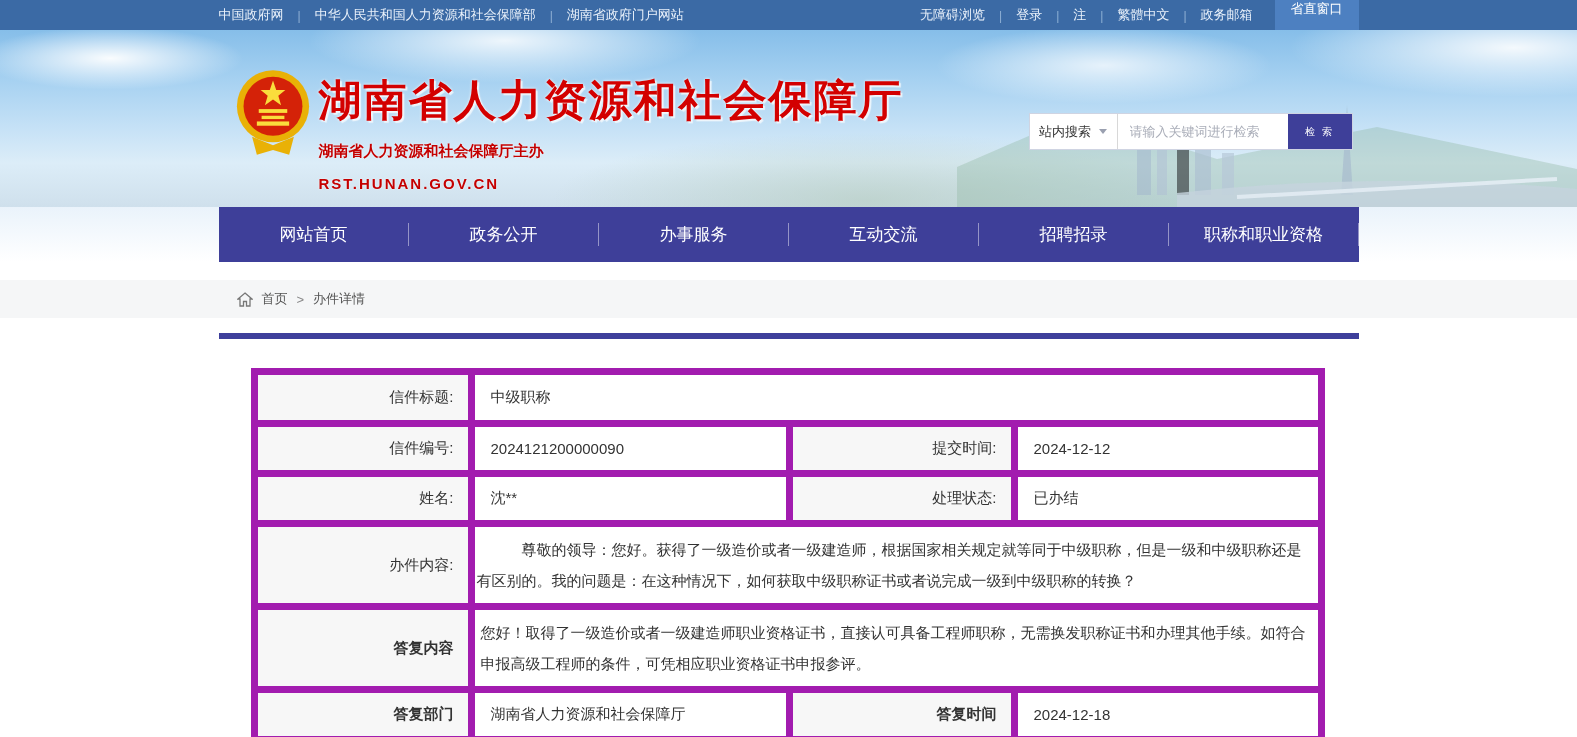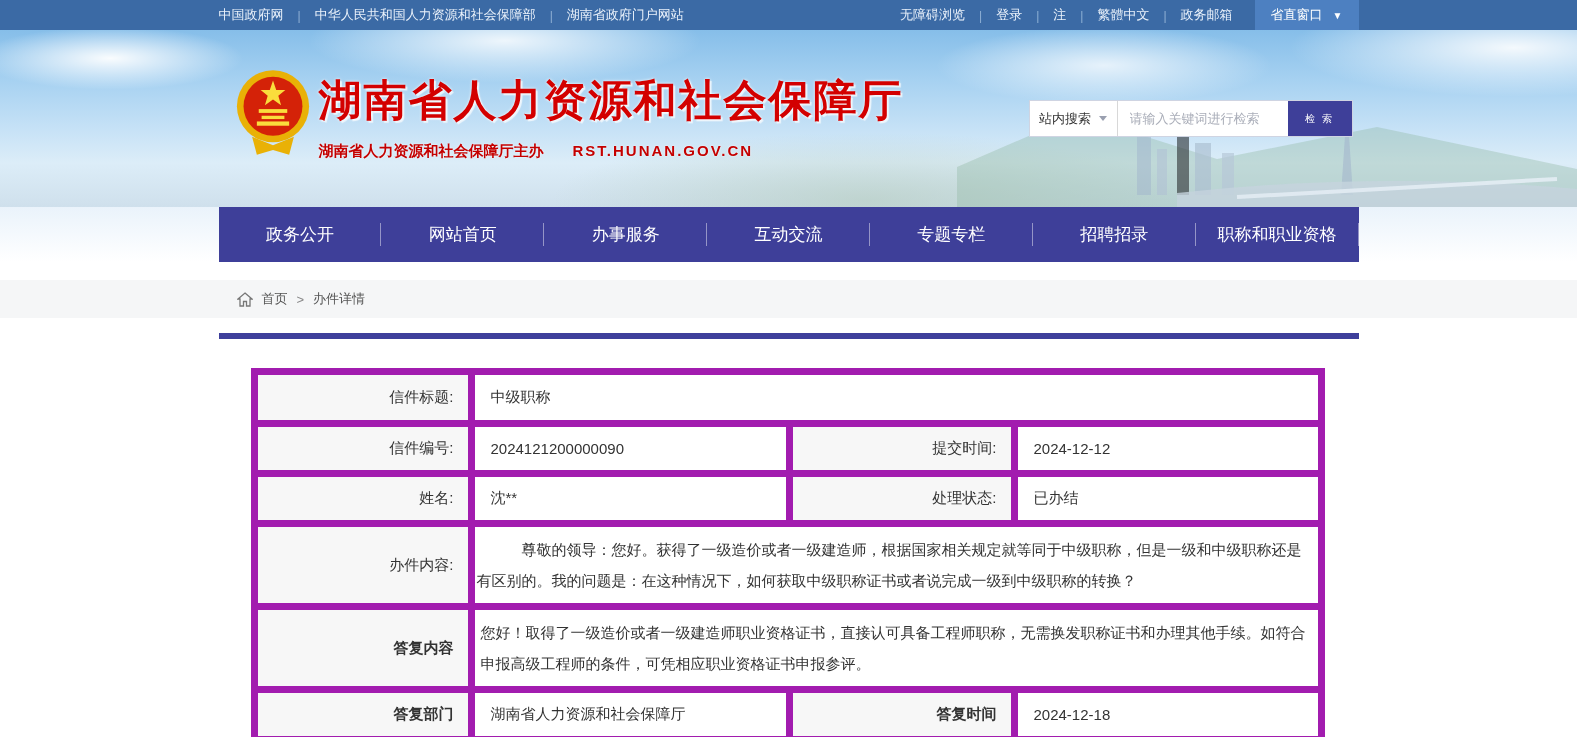--- a/index.html
+++ b/index.html
@@ -10,42 +10,42 @@
   
   .topbar { height:30px; background:#3b6aa5; color:#eaf2fb; font-size:13px; }
   .topbar-inner { width:1140px; margin:0 auto; height:30px; display:flex;
     align-items:center; justify-content:space-between; }
   .topbar a { color:#eaf2fb; text-decoration:none; cursor:pointer; }
   .toplinks { display:flex; align-items:center; }
   .toplinks .sep::before { content:"|"; color:#8fb0d4; margin:0 14px; font-size:12px; }
   .topbar-right { display:flex; align-items:center; height:30px; }
   .window-btn { height:30px; margin-left:22px; padding:0 16px; border:none;
     background:#4d80c1; color:#fff; font-size:13px; cursor:pointer;
-    display:flex; align-items:center; gap:10px; font-family:inherit; }
+    display:flex; align-items:center; gap:10px; font-family:inherit;flex-direction:column; }
   .window-btn .caret { font-size:10px; }
 
   
   .banner { position:relative; height:177px; overflow:hidden;
     background:
       radial-gradient(ellipse 190px 45px at 7% 16%, rgba(255,255,255,.95), rgba(255,255,255,0) 70%),
       radial-gradient(ellipse 280px 60px at 32% 6%, rgba(255,255,255,.85), rgba(255,255,255,0) 70%),
       radial-gradient(ellipse 240px 55px at 70% 20%, rgba(255,255,255,.75), rgba(255,255,255,0) 70%),
       radial-gradient(ellipse 320px 70px at 96% 10%, rgba(255,255,255,.9), rgba(255,255,255,0) 70%),
       radial-gradient(ellipse 420px 90px at 55% 96%, rgba(176,200,182,.55), rgba(176,200,182,0) 75%),
       linear-gradient(180deg,#86bee9 0%,#a6d1f1 28%,#c5e1f6 55%,#dcedf8 75%,#cfe0ec 100%); }
   .banner-art { position:absolute; right:0; bottom:0; opacity:.8; }
   .banner-inner { position:relative; width:1140px; margin:0 auto; height:100%; }
   .emblem { position:absolute; left:16px; top:34px; }
   .brand { position:absolute; left:100px; top:42px; }
   .site-title { font-size:43px; font-weight:bold; color:#d30000; letter-spacing:2px;
     text-shadow:0 0 3px rgba(255,255,255,.95), 2px 2px 1px rgba(255,255,255,.7); white-space:nowrap; }
   .site-sub { margin-top:12px; font-size:15px; color:#c40000; font-weight:bold;
-    text-shadow:0 0 2px rgba(255,255,255,.9); display:flex; gap:29px; }
+    text-shadow:0 0 2px rgba(255,255,255,.9); display:flex; gap:14px;flex-direction:column; }
   .site-url { letter-spacing:2px; }
-  .search { position:absolute; right:6px; top:70px; display:flex; height:37px;
+  .search { position:absolute; right:6px; top:83px; display:flex; height:37px;
     background:#fff; border:1px solid #cfd4e2; }
   .search-scope { width:88px; display:flex; align-items:center; justify-content:center;
     gap:8px; font-size:13px; color:#333; border-right:1px solid #d8d8d8; cursor:pointer; }
   .scope-caret { width:0; height:0; border-left:4px solid transparent;
     border-right:4px solid transparent; border-top:5px solid #9aa0b0; }
   .search-input { width:170px; border:none; outline:none; padding:0 12px; font-size:13px;
     color:#333; font-family:inherit; }
   .search-input::placeholder { color:#a9adb8; }
   .search-btn { width:64px; border:none; background:#3e3f99; color:#fff; font-size:10px;
     cursor:pointer; font-family:inherit; letter-spacing:2px; }
@@ -153,25 +153,24 @@
       <input class="search-input" placeholder="请输入关键词进行检索" style="">
       <button class="search-btn">检 索</button>
     </div>
   </div>
 </header>
 
 <div class="navwrap">
   <div class="container">
     <nav class="mainnav">
       <ul>
+        <li>网站首页</li>
         <li>政务公开</li>
-        <li>网站首页</li>
         <li>办事服务</li>
         <li>互动交流</li>
-        <li>专题专栏</li>
         <li>招聘招录</li>
         <li>职称和职业资格</li>
       </ul>
     </nav>
   </div>
 </div>
 
 <div class="gap18"></div>
 <div class="crumb-bar">
   <div class="crumb-inner">

